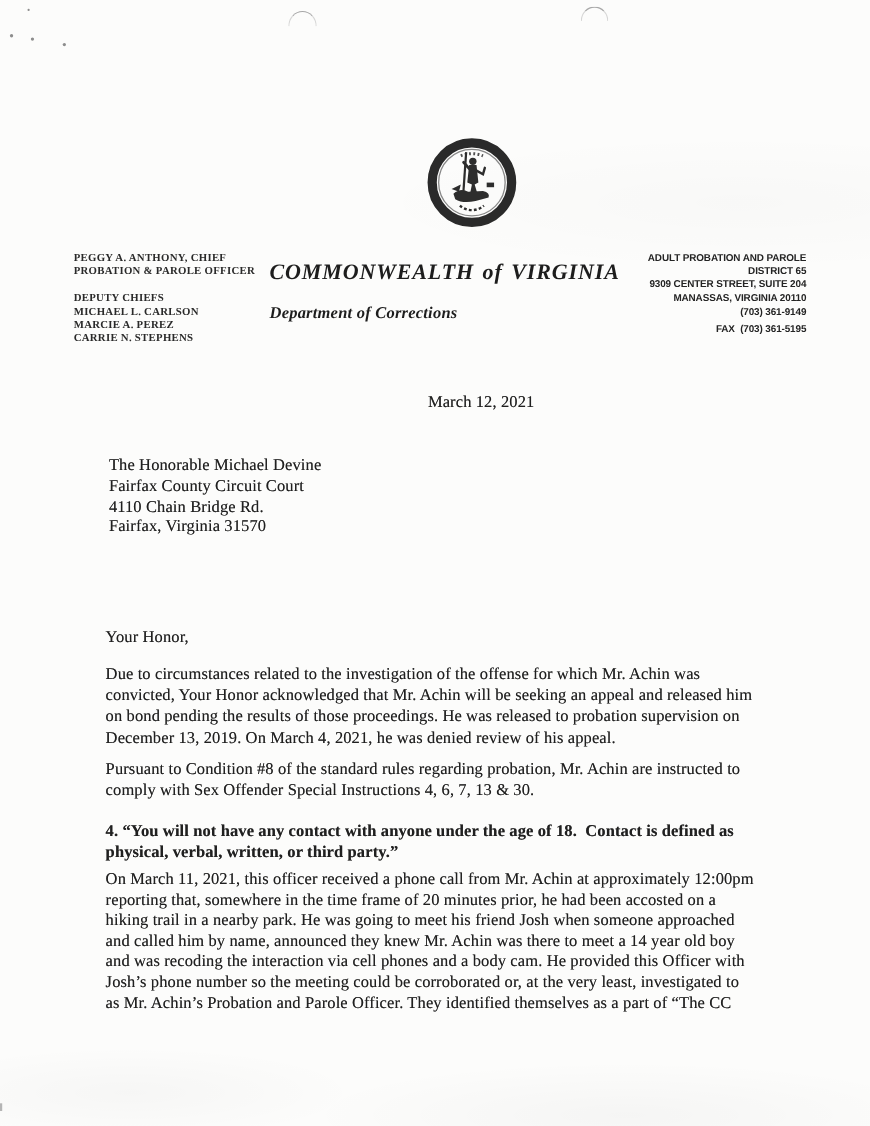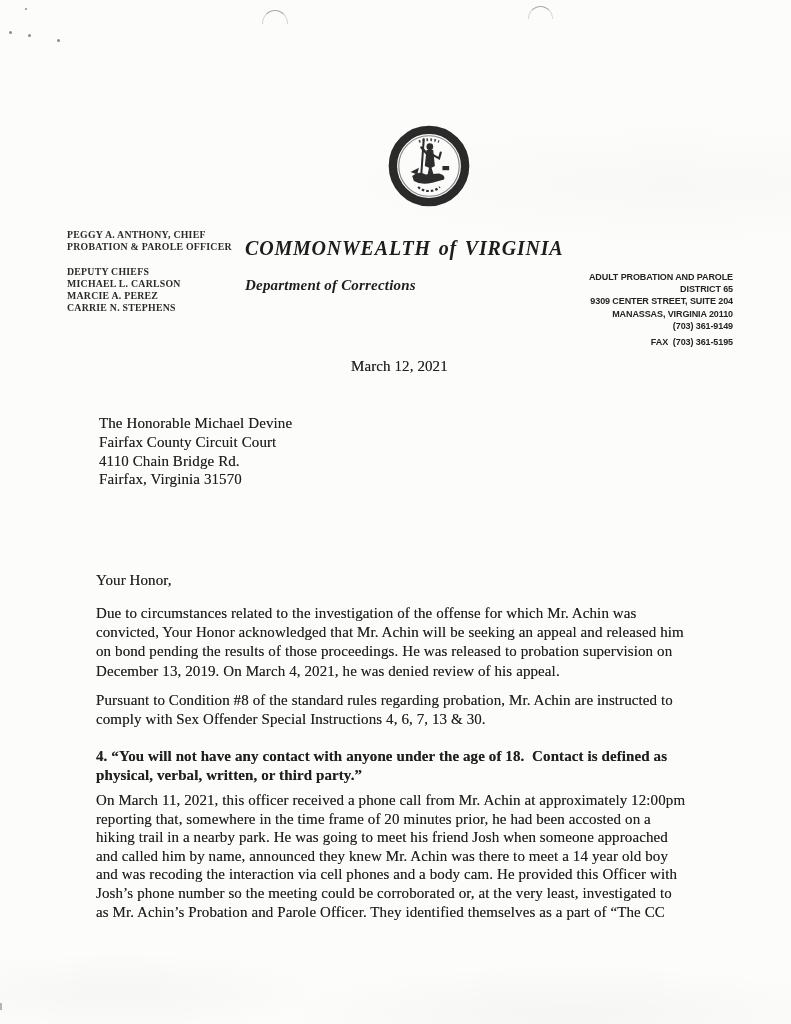--- a/index.html
+++ b/index.html
@@ -44,30 +44,29 @@
     font-size:20px; font-weight:bold; font-style:italic; letter-spacing:.8px; word-spacing:2px;
   }
   .agency-sub {
     margin-top:17px; font-size:15px; font-weight:bold; font-style:italic; letter-spacing:.2px;
   }
   .district {
     right:58px; top:228px; text-align:right;
     font-family:"Liberation Sans", sans-serif;
     font-size:9px; font-weight:bold; line-height:12.2px; letter-spacing:-0.1px;
     color:#242424;
-    margin-top:43px;
   }
   .district .fax { margin-top:4px; }
 
   .seal { left:387px; top:123px; }
 
   
   .bodytext { font-size:15px; line-height:19.2px; letter-spacing:.1px;
     text-shadow:0 0 .5px rgba(32,32,32,.55); }
-  .date-line   { left:351px; top:357px;text-align:center; }
+  .date-line   { left:389px; top:357px;text-align:center; }
   .recipient   { left:99px;  top:414px; line-height:18.8px; }
   .re-block    { left:415px; top:486px; line-height:19.8px; }
   .re-underline { text-decoration:underline; text-underline-offset:2px; text-decoration-thickness:1.4px; }
   .salutation  { left:96px; top:571px; }
   .p1 { left:96px; top:604px; }
   .p2 { left:96px; top:691px; }
   .p3 { left:96px; top:747px; font-weight:bold; }
   .p4 { left:96px; top:791px; line-height:18.6px; }
 
   .bmark { position:absolute; left:0; top:1003px; width:2px; height:7px; background:#b5b5b5; }

